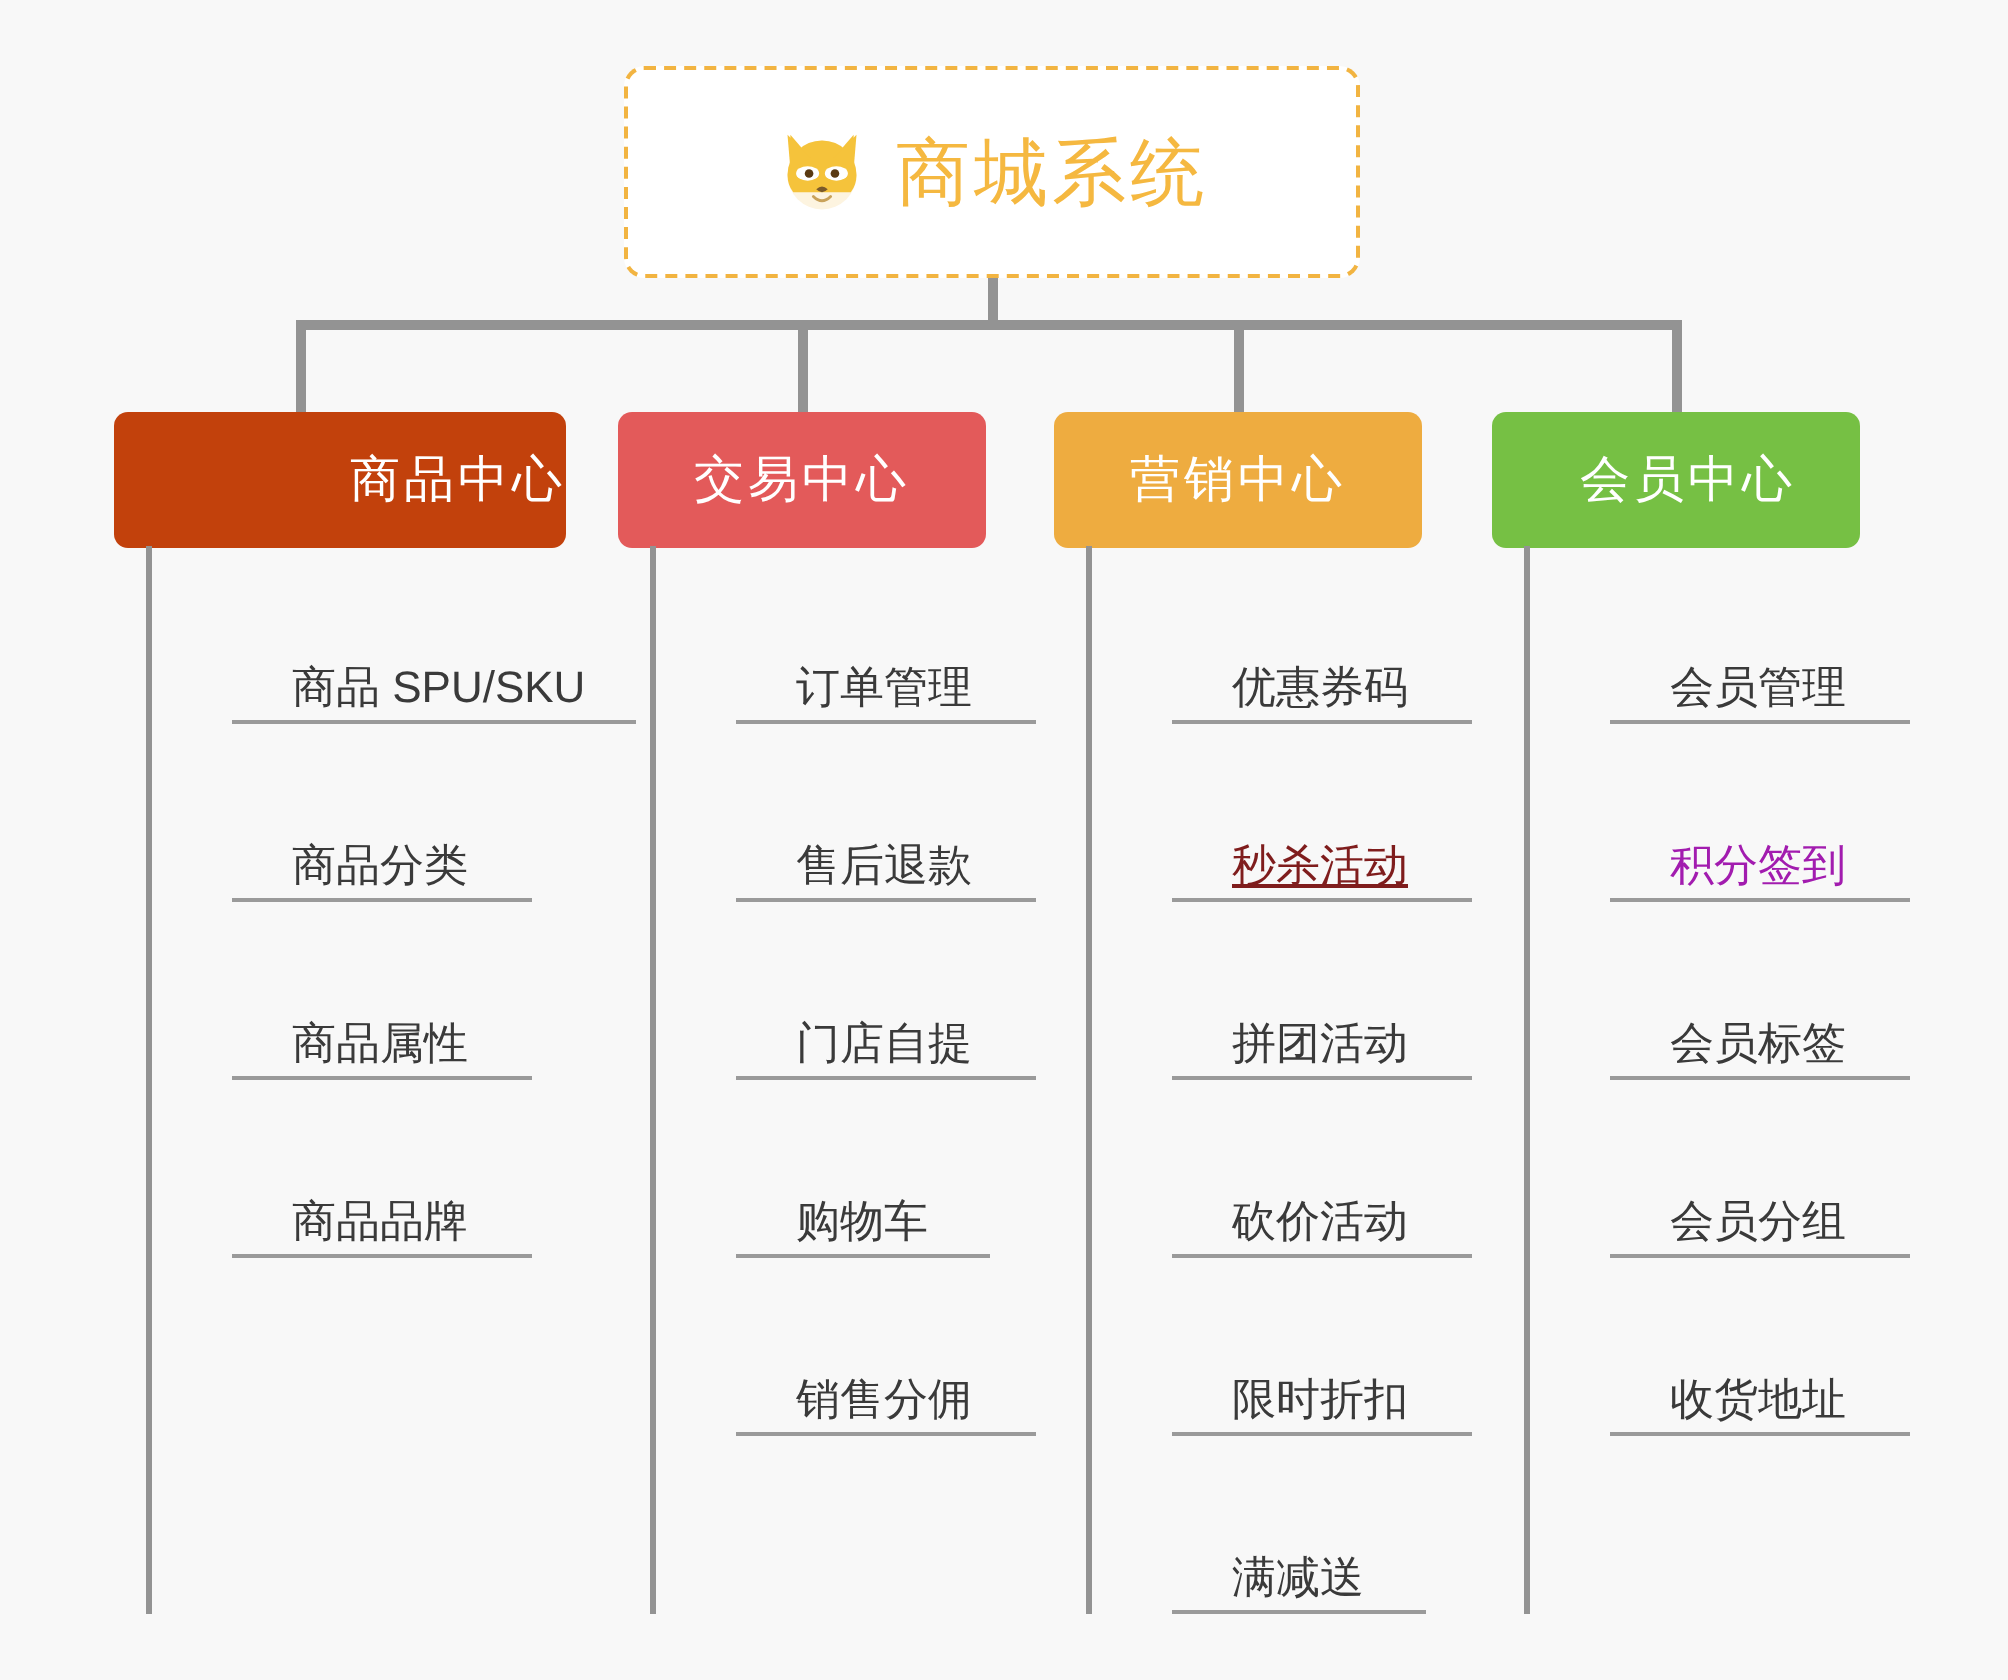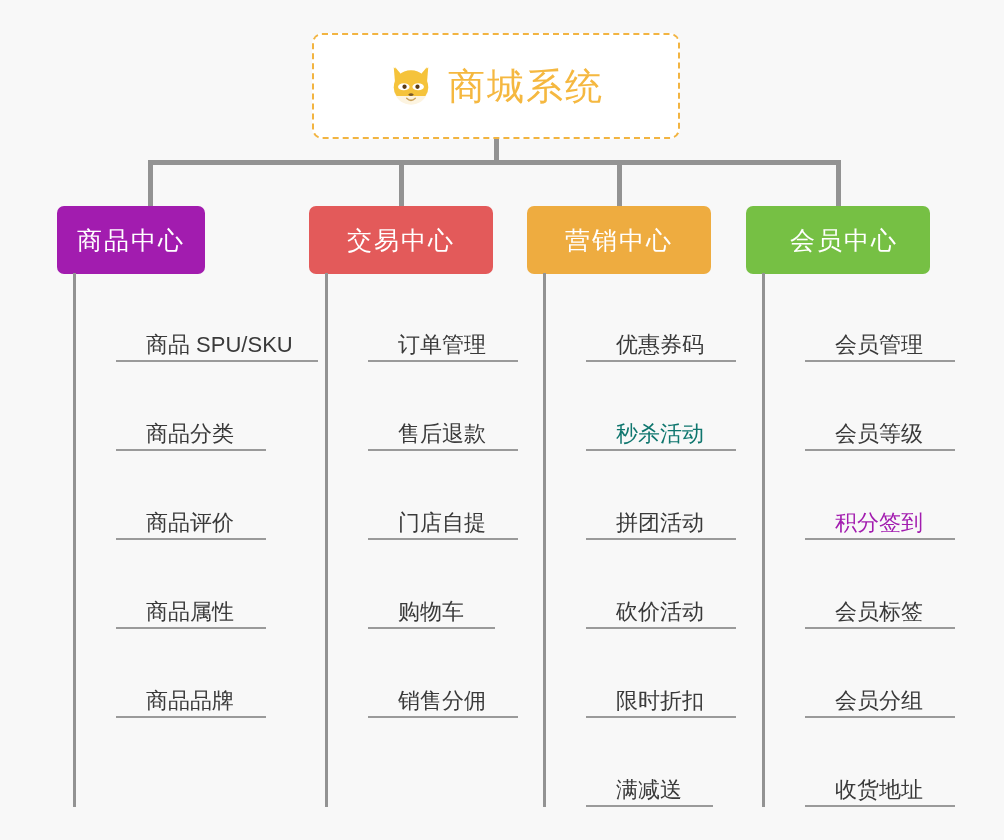--- a/index.html
+++ b/index.html
@@ -143,21 +143,21 @@
 
   <div class="conn v-stub" style="left: 494px; top: 139px; width: 5px; height: 26px; background: rgb(147, 147, 147);"></div>
 
   <div class="conn h-bus" style="left: 148px; top: 160px; width: 693px; height: 5px; background: rgb(147, 147, 147);"></div>
 
   <div class="conn v-stub" style="left: 148px; top: 160px; width: 5px; height: 46px; background: rgb(147, 147, 147);"></div>
   <div class="conn v-stub" style="left: 399px; top: 160px; width: 5px; height: 46px; background: rgb(147, 147, 147);"></div>
   <div class="conn v-stub" style="left: 617px; top: 160px; width: 5px; height: 46px; background: rgb(147, 147, 147);"></div>
   <div class="conn v-stub" style="left: 836px; top: 160px; width: 5px; height: 46px; background: rgb(147, 147, 147);"></div>
 
-  <div class="cat-box" style="left: 57px; top: 206px; width: 148px; background: #a21caf;">
+  <div class="cat-box" style="left: 57px; top: 206px; width: 226px; background: #c2410c; justify-content: flex-end;">
     <span class="cat-label">商品中心</span>
   </div>
   <div class="cat-box" style="left: 309px; top: 206px; width: 184px; background: rgb(227, 90, 90);">
     <span class="cat-label">交易中心</span>
   </div>
   <div class="cat-box" style="left: 527px; top: 206px; width: 184px; background: rgb(238, 172, 64);">
     <span class="cat-label">营销中心</span>
   </div>
   <div class="cat-box" style="left: 746px; top: 206px; width: 184px; background: rgb(118, 192, 68); padding-left: 12px;">
     <span class="cat-label">会员中心</span>
@@ -165,23 +165,20 @@
 
   <div class="leaf-col" id="leafcol-0" style="left:73px;">
       <div class="spine" style="background: rgb(147, 147, 147); height: 534px;"></div>
       <div class="leaf">
         <div class="leaf-inner"><span class="leaf-label" style="color: rgb(58, 58, 58);">商品 SPU/SKU</span><div class="leaf-rule" style="width: 202px; left: -30px; background: rgb(154, 154, 154);"></div></div>
       </div>
       <div class="leaf">
         <div class="leaf-inner"><span class="leaf-label" style="color: rgb(58, 58, 58);">商品分类</span><div class="leaf-rule" style="width: 150px; left: -30px; background: rgb(154, 154, 154);"></div></div>
       </div>
       <div class="leaf">
-        <div class="leaf-inner"><span class="leaf-label" style="color: rgb(58, 58, 58);">商品评价</span><div class="leaf-rule" style="width: 150px; left: -30px; background: rgb(154, 154, 154);"></div></div>
-      </div>
-      <div class="leaf">
         <div class="leaf-inner"><span class="leaf-label" style="color: rgb(58, 58, 58);">商品属性</span><div class="leaf-rule" style="width: 150px; left: -30px; background: rgb(154, 154, 154);"></div></div>
       </div>
       <div class="leaf">
         <div class="leaf-inner"><span class="leaf-label" style="color: rgb(58, 58, 58);">商品品牌</span><div class="leaf-rule" style="width: 150px; left: -30px; background: rgb(154, 154, 154);"></div></div>
       </div>
     </div>
   <div class="leaf-col" id="leafcol-1" style="left:325px;">
       <div class="spine" style="background: rgb(147, 147, 147); height: 534px;"></div>
       <div class="leaf">
         <div class="leaf-inner"><span class="leaf-label" style="color: rgb(58, 58, 58);">订单管理</span><div class="leaf-rule" style="width: 150px; left: -30px; background: rgb(154, 154, 154);"></div></div>
@@ -198,44 +195,41 @@
       <div class="leaf">
         <div class="leaf-inner"><span class="leaf-label" style="color: rgb(58, 58, 58);">销售分佣</span><div class="leaf-rule" style="width: 150px; left: -30px; background: rgb(154, 154, 154);"></div></div>
       </div>
     </div>
   <div class="leaf-col" id="leafcol-2" style="left:543px;">
       <div class="spine" style="background: rgb(147, 147, 147); height: 534px;"></div>
       <div class="leaf">
         <div class="leaf-inner"><span class="leaf-label" style="color: rgb(58, 58, 58);">优惠券码</span><div class="leaf-rule" style="width: 150px; left: -30px; background: rgb(154, 154, 154);"></div></div>
       </div>
       <div class="leaf">
-        <div class="leaf-inner"><span class="leaf-label" style="color: #0f766e;">秒杀活动</span><div class="leaf-rule" style="width: 150px; left: -30px; background: rgb(154, 154, 154);"></div></div>
+        <div class="leaf-inner"><span class="leaf-label" style="color: #7f1d1d; text-decoration: underline;">秒杀活动</span><div class="leaf-rule" style="width: 150px; left: -30px; background: rgb(154, 154, 154);"></div></div>
       </div>
       <div class="leaf">
         <div class="leaf-inner"><span class="leaf-label" style="color: rgb(58, 58, 58);">拼团活动</span><div class="leaf-rule" style="width: 150px; left: -30px; background: rgb(154, 154, 154);"></div></div>
       </div>
       <div class="leaf">
         <div class="leaf-inner"><span class="leaf-label" style="color: rgb(58, 58, 58);">砍价活动</span><div class="leaf-rule" style="width: 150px; left: -30px; background: rgb(154, 154, 154);"></div></div>
       </div>
       <div class="leaf">
         <div class="leaf-inner"><span class="leaf-label" style="color: rgb(58, 58, 58); text-align: center;">限时折扣</span><div class="leaf-rule" style="width: 150px; left: -30px; background: rgb(154, 154, 154);"></div></div>
       </div>
       <div class="leaf">
         <div class="leaf-inner"><span class="leaf-label" style="color: rgb(58, 58, 58);">满减送</span><div class="leaf-rule" style="width: 127px; left: -30px; background: rgb(154, 154, 154);"></div></div>
       </div>
     </div>
   <div class="leaf-col" id="leafcol-3" style="left:762px;">
       <div class="spine" style="background: rgb(147, 147, 147); height: 534px;"></div>
       <div class="leaf">
         <div class="leaf-inner"><span class="leaf-label" style="color: rgb(58, 58, 58);">会员管理</span><div class="leaf-rule" style="width: 150px; left: -30px; background: rgb(154, 154, 154);"></div></div>
       </div>
       <div class="leaf">
-        <div class="leaf-inner"><span class="leaf-label" style="color: rgb(58, 58, 58);">会员等级</span><div class="leaf-rule" style="width: 150px; left: -30px; background: rgb(154, 154, 154);"></div></div>
-      </div>
-      <div class="leaf">
         <div class="leaf-inner"><span class="leaf-label" style="color: #a21caf;">积分签到</span><div class="leaf-rule" style="width: 150px; left: -30px; background: rgb(154, 154, 154);"></div></div>
       </div>
       <div class="leaf">
         <div class="leaf-inner"><span class="leaf-label" style="color: rgb(58, 58, 58);">会员标签</span><div class="leaf-rule" style="width: 150px; left: -30px; background: rgb(154, 154, 154);"></div></div>
       </div>
       <div class="leaf">
         <div class="leaf-inner"><span class="leaf-label" style="color: rgb(58, 58, 58);">会员分组</span><div class="leaf-rule" style="width: 150px; left: -30px; background: rgb(154, 154, 154);"></div></div>
       </div>
       <div class="leaf">
         <div class="leaf-inner"><span class="leaf-label" style="color: rgb(58, 58, 58);">收货地址</span><div class="leaf-rule" style="width: 150px; left: -30px; background: rgb(154, 154, 154);"></div></div>

